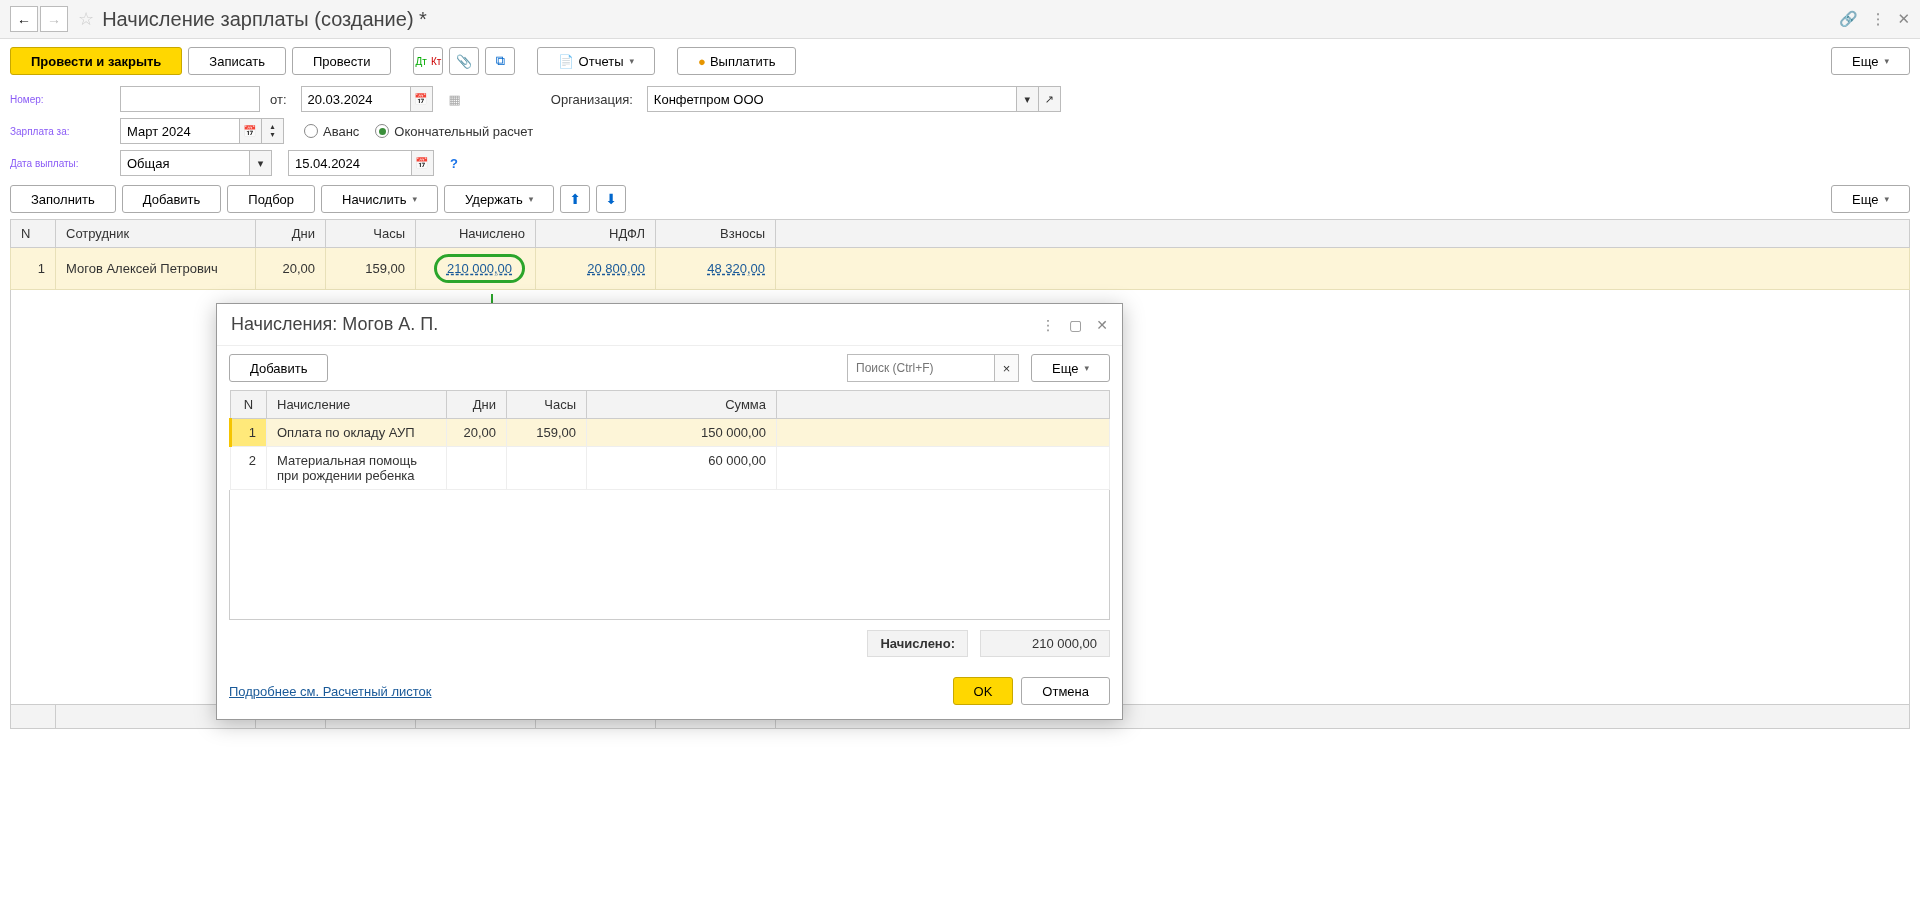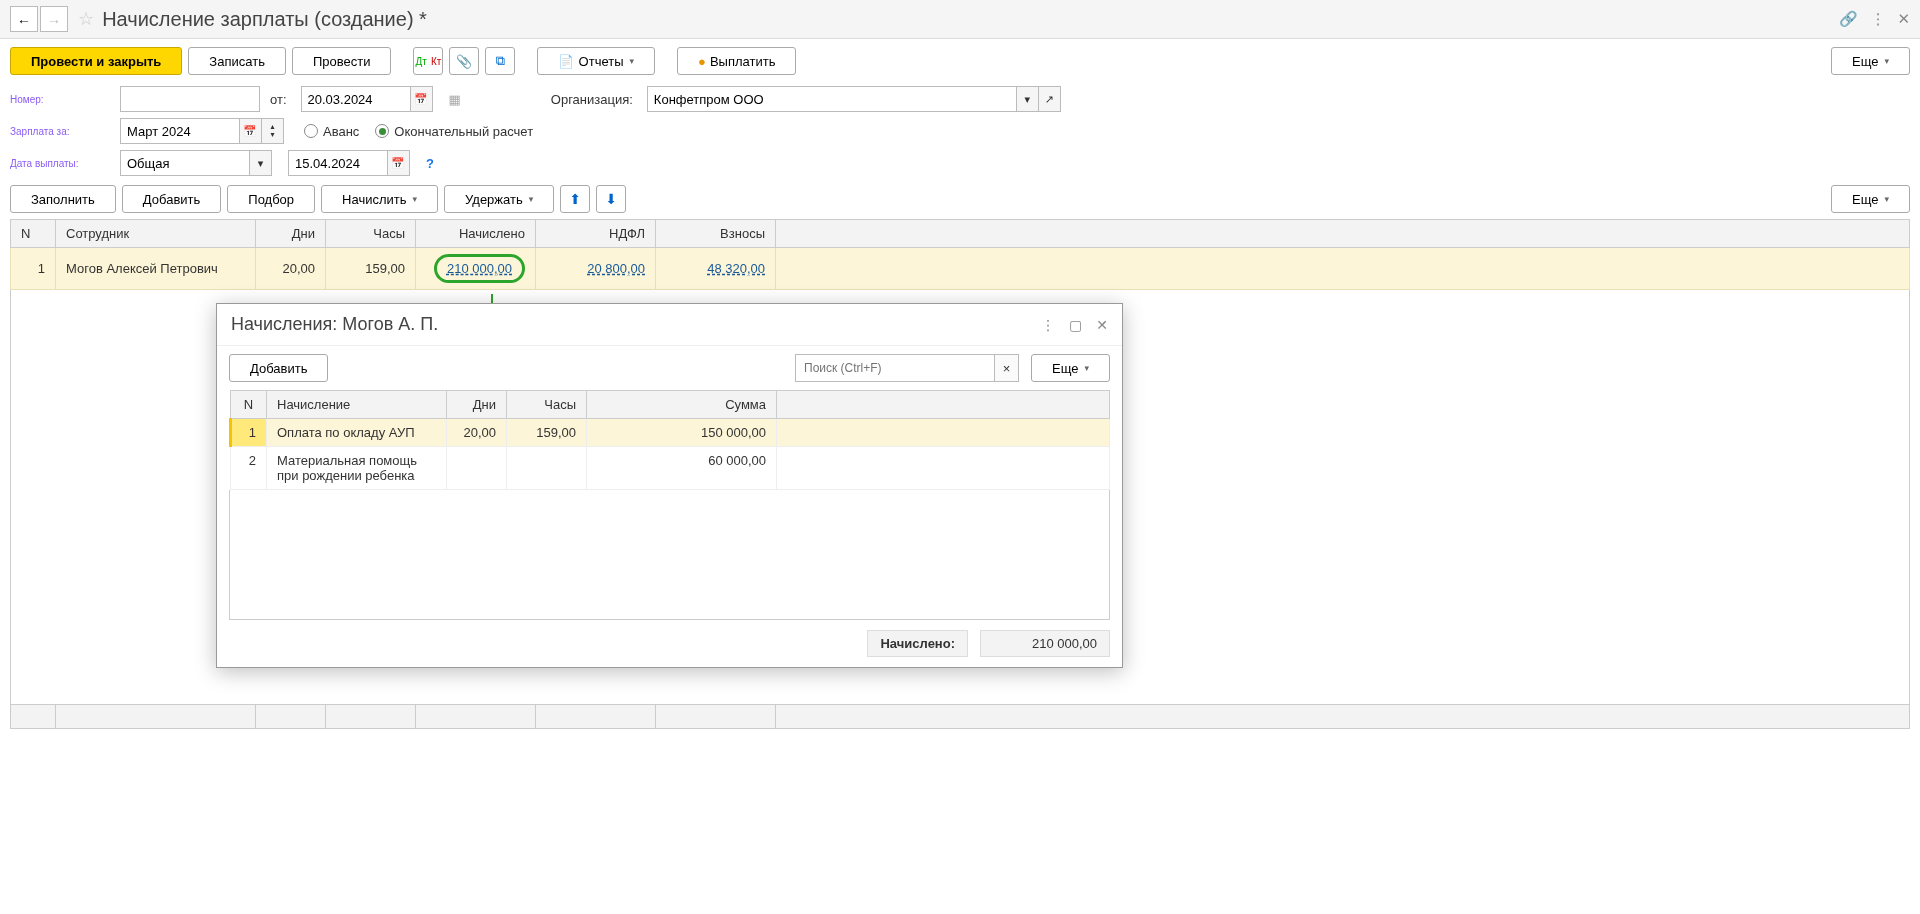--- a/index.html
+++ b/index.html
@@ -239,21 +239,21 @@
     align-items: center;
     gap: 6px;
   }
   .modal-search {
     margin-left: auto;
     display: flex;
   }
   .modal-search input {
     border: 1px solid #bbb;
     padding: 5px 8px;
-    width: 200px;
+    width: 148px;
     font-size: 12px;
     height: 28px;
   }
   .modal-search .clr {
     border: 1px solid #bbb;
     border-left: none;
     width: 24px;
     background: #fafafa;
     display: flex;
     align-items: center;
@@ -411,21 +411,21 @@
   </div>
 </div>
 
 <div class="form-row">
   <span class="form-label">Дата выплаты:</span>
   <div class="input-group">
     <input class="input" style="width: 130px;" value="Общая">
     <div class="input-btn">▾</div>
   </div>
   <div class="input-group" style="margin-left:6px">
-    <input class="input" style="width: 100px;" value="15.04.2024">
+    <input class="input" style="width: 124px;" value="15.04.2024">
     <div class="input-btn">📅</div>
   </div>
   <span class="help-icon">?</span>
 </div>
 
 <div class="toolbar2">
   <button class="btn">Заполнить</button>
   <button class="btn">Добавить</button>
   <button class="btn">Подбор</button>
   <button class="btn btn-dropdown">Начислить</button>
@@ -530,13 +530,20 @@
           <td></td>
         </tr>
       </tbody>
     </table>
     <div class="modal-table-filler"></div>
   </div>
   <div class="modal-total-row">
     <span class="modal-total-label">Начислено:</span>
     <span class="modal-total-val">210 000,00</span>
   </div>
+  <div class="modal-footer">
+    <span class="modal-link">Подробнее см. Расчетный листок</span>
+    <div class="modal-footer-buttons">
+      <button class="btn btn-ok">OK</button>
+      <button class="btn">Отмена</button>
+    </div>
+  </div>
 </div>
 
 </body></html>

